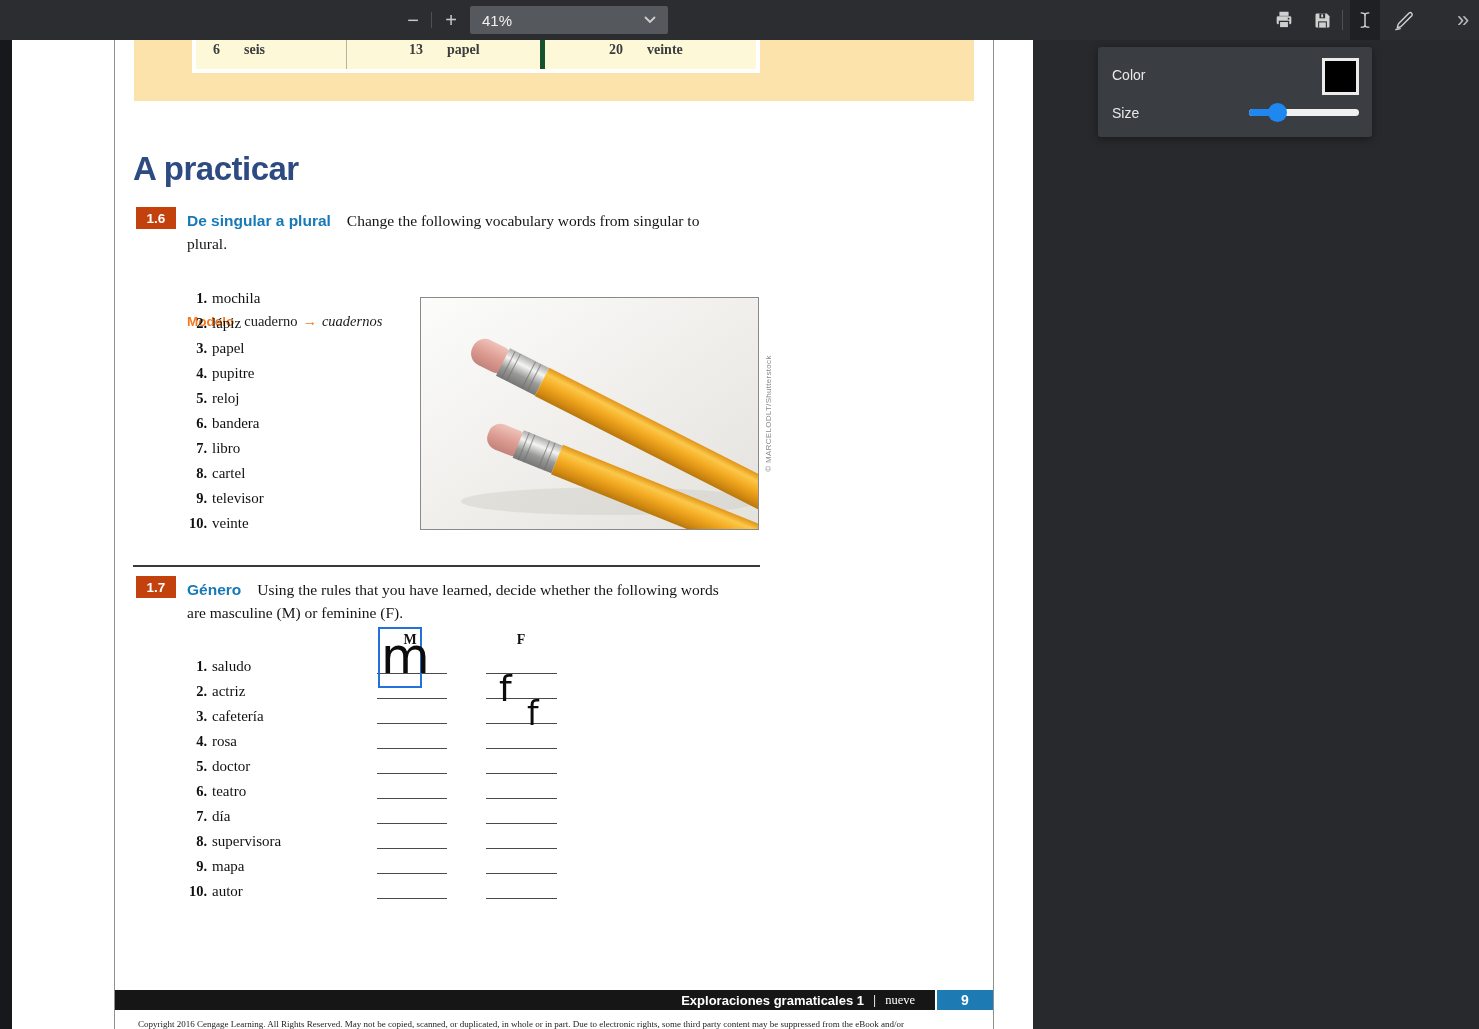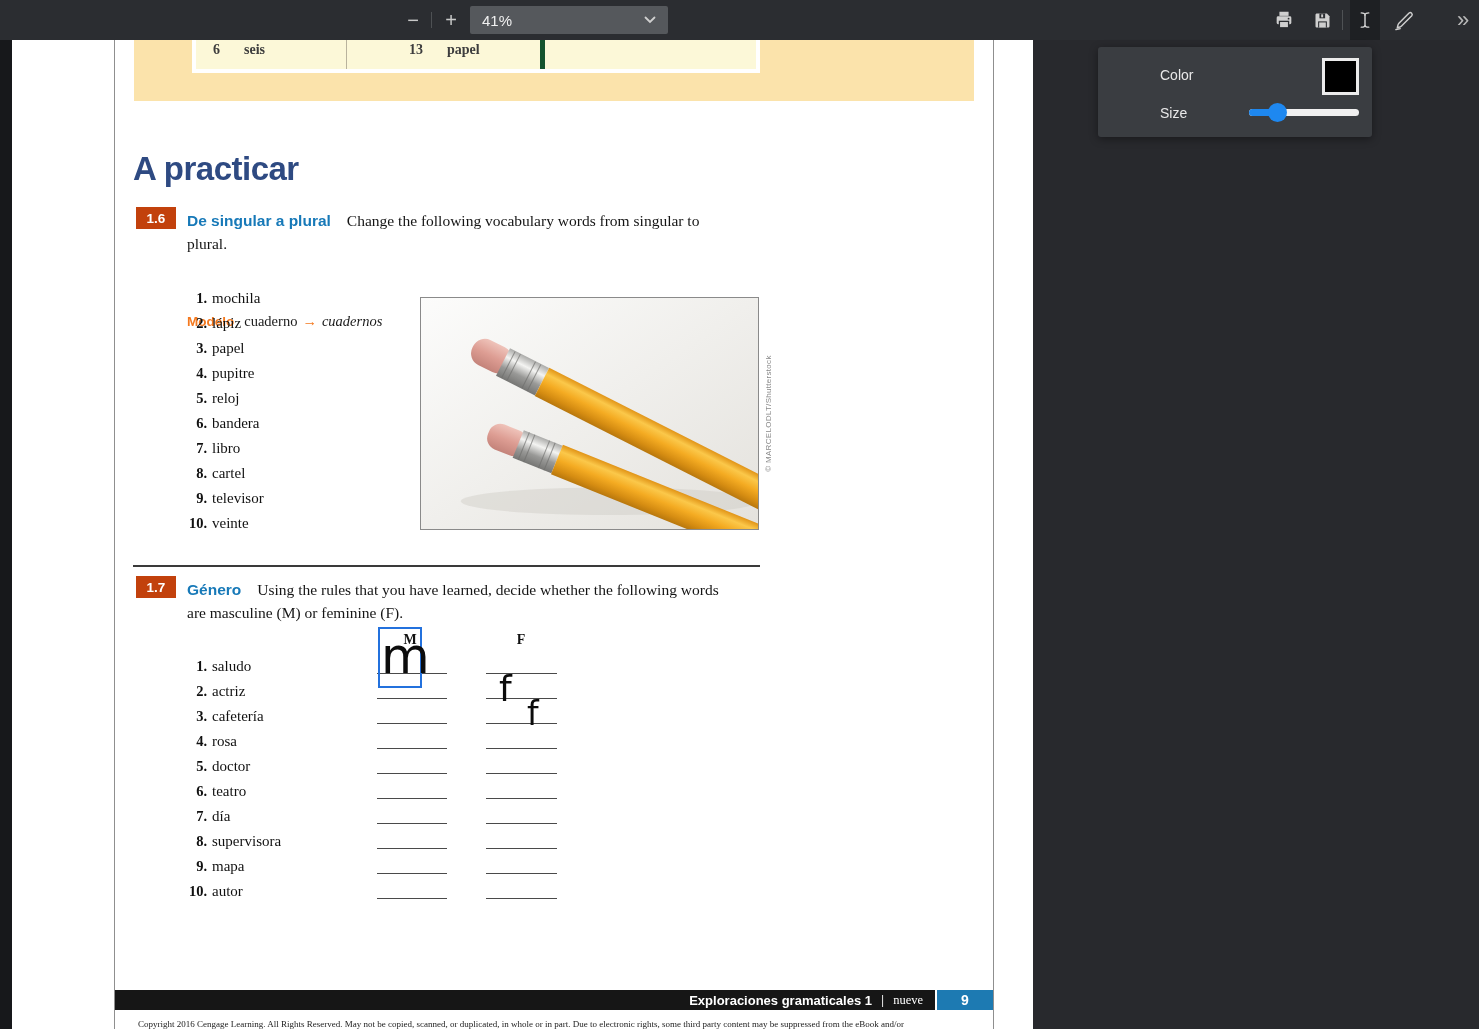--- a/index.html
+++ b/index.html
@@ -19,21 +19,21 @@
   .zoombox svg { margin-right:12px; }
   .icon-btn { position:absolute; top:0; width:32px; height:40px; display:flex; align-items:center;
               justify-content:center; cursor:pointer; }
   .icon-btn.selected { background:#1e2023; height:40px; }
   .expand-btn { position:absolute; left:1448px; top:0; width:30px; height:40px; display:flex; align-items:center;
                 justify-content:center; color:#b8b8b8; font-size:22px; cursor:pointer; }
 
   
   .popup { position:absolute; left:1098px; top:47px; width:274px; height:90px; background:#3a3d41;
            border-radius:3px; z-index:50; box-shadow:0 2px 8px rgba(0,0,0,.4); }
-  .popup .plabel { position:absolute; left:14px; color:#e9e9e9; font-size:14px;margin-left:48px; }
+  .popup .plabel { position:absolute; left:14px; color:#e9e9e9; font-size:14px; }
   .swatch { position:absolute; left:224px; top:11px; width:37px; height:37px; background:#000;
             border:3px solid #ececec; cursor:pointer; }
   .slider-track { position:absolute; left:151px; top:62px; width:110px; height:7px; background:#f0f0f0;
             border-radius:4px; cursor:pointer; }
   .slider-fill { position:absolute; left:0; top:0; width:34px; height:7px; background:#1e88f0; border-radius:4px 0 0 4px; }
   .slider-handle { position:absolute; left:19px; top:-6px; width:19px; height:19px; border-radius:50%;
             background:#1e88f0; cursor:pointer; }
 
   
   .edge-left { position:absolute; left:0; top:40px; width:12px; height:989px; background:#17181b; }
@@ -96,21 +96,21 @@
   
   .annbox { position:absolute; left:378px; top:627px; width:44px; height:61px; border:2px solid #2371dd; z-index:6; }
   .annbox .am { position:absolute; left:1px; top:2px; font-family:"DejaVu Sans",sans-serif; font-size:50px;
                 line-height:1; color:#0c0c0c; letter-spacing:-2px; }
   .annf { position:absolute; font-family:"DejaVu Sans",sans-serif; color:#0c0c0c; line-height:1; z-index:6; }
   .f1 { left:499px; top:671px; font-size:36px; }
   .f2 { left:527px; top:697px; font-size:33px; }
 
   
   .fbar { position:absolute; left:115px; top:990px; width:820px; height:20px; background:#161616; color:#fff;
-          display:flex; align-items:center; justify-content:flex-end; padding-right:12px; z-index:3; }
+          display:flex; align-items:center; justify-content:flex-end; padding-right:20px; z-index:3; }
   .fbar .ft { font-weight:bold; font-size:13px; }
   .fbar .fs { font-weight:300; margin:0 9px; font-size:12px; color:#e6e6e6; }
   .fbar .fw { font-size:12.5px; font-family:"Liberation Serif",serif; }
   .fnum { position:absolute; left:937px; top:990px; width:56px; height:20px; background:#1d7ab2; color:#fff;
           font-weight:bold; font-size:14px; display:flex; align-items:center; justify-content:center; z-index:3; }
   .copyr { position:absolute; left:115px; top:1019px; width:812px; text-align:center; z-index:3;
            font-family:"Liberation Serif",serif; font-size:9px; color:#222; }
 </style>
 </head>
 <body>
@@ -122,20 +122,24 @@
 
 <div class="tanband"></div>
 <div class="numtable">
   <div class="ncell c1">
       <span class="nnum">6</span>
       <span class="nword">seis</span>
     </div>
   <div class="ncell c2">
       <span class="nnum">13</span>
       <span class="nword">papel</span>
+    </div>
+  <div class="ncell c3">
+      <span class="nnum">20</span>
+      <span class="nword">veinte</span>
     </div>
 </div>
 
 <div class="ptitle">A practicar</div>
 
 <div class="badge" style="top:207px">1.6</div>
 <div class="exhead" style="top:209px">
   <span class="extitle">De singular a plural</span><span>Change the following vocabulary words from singular to</span><br>
   <span>plural.</span>
 </div>

